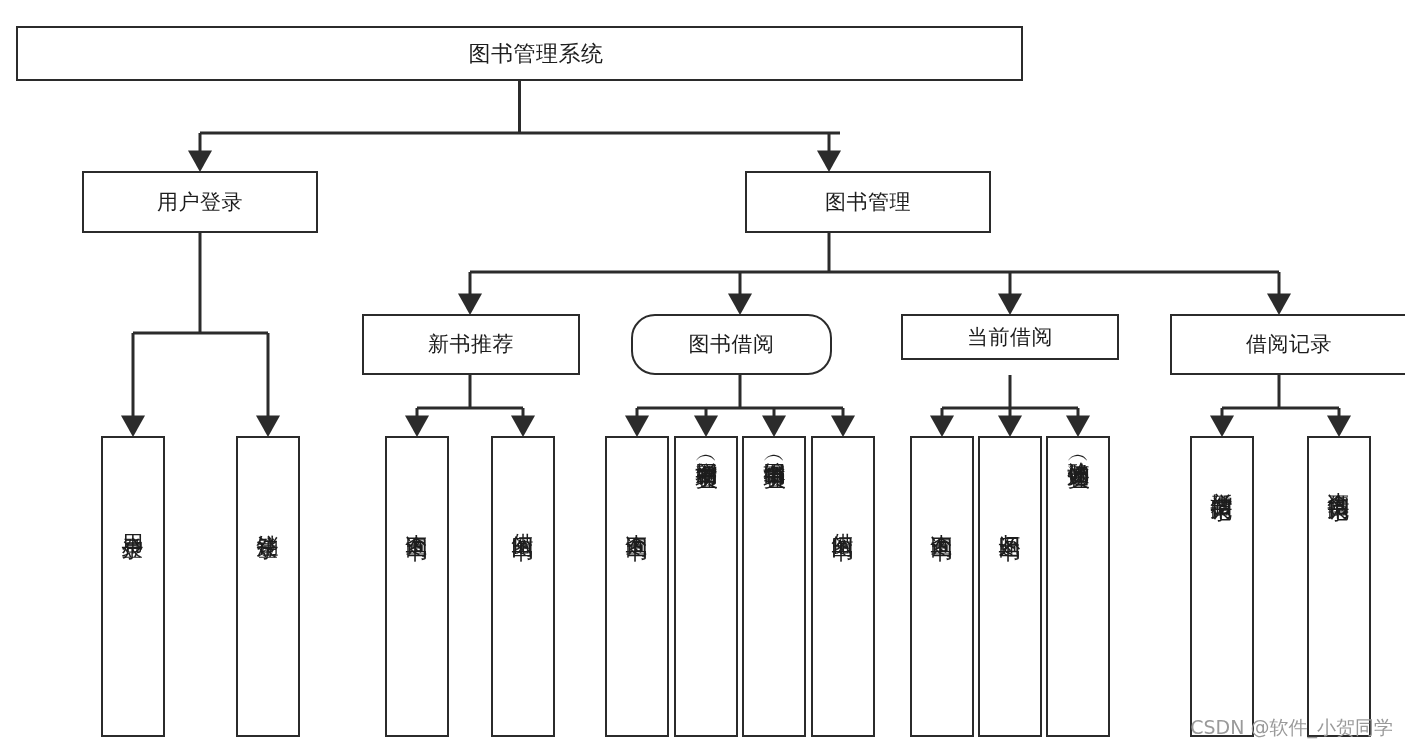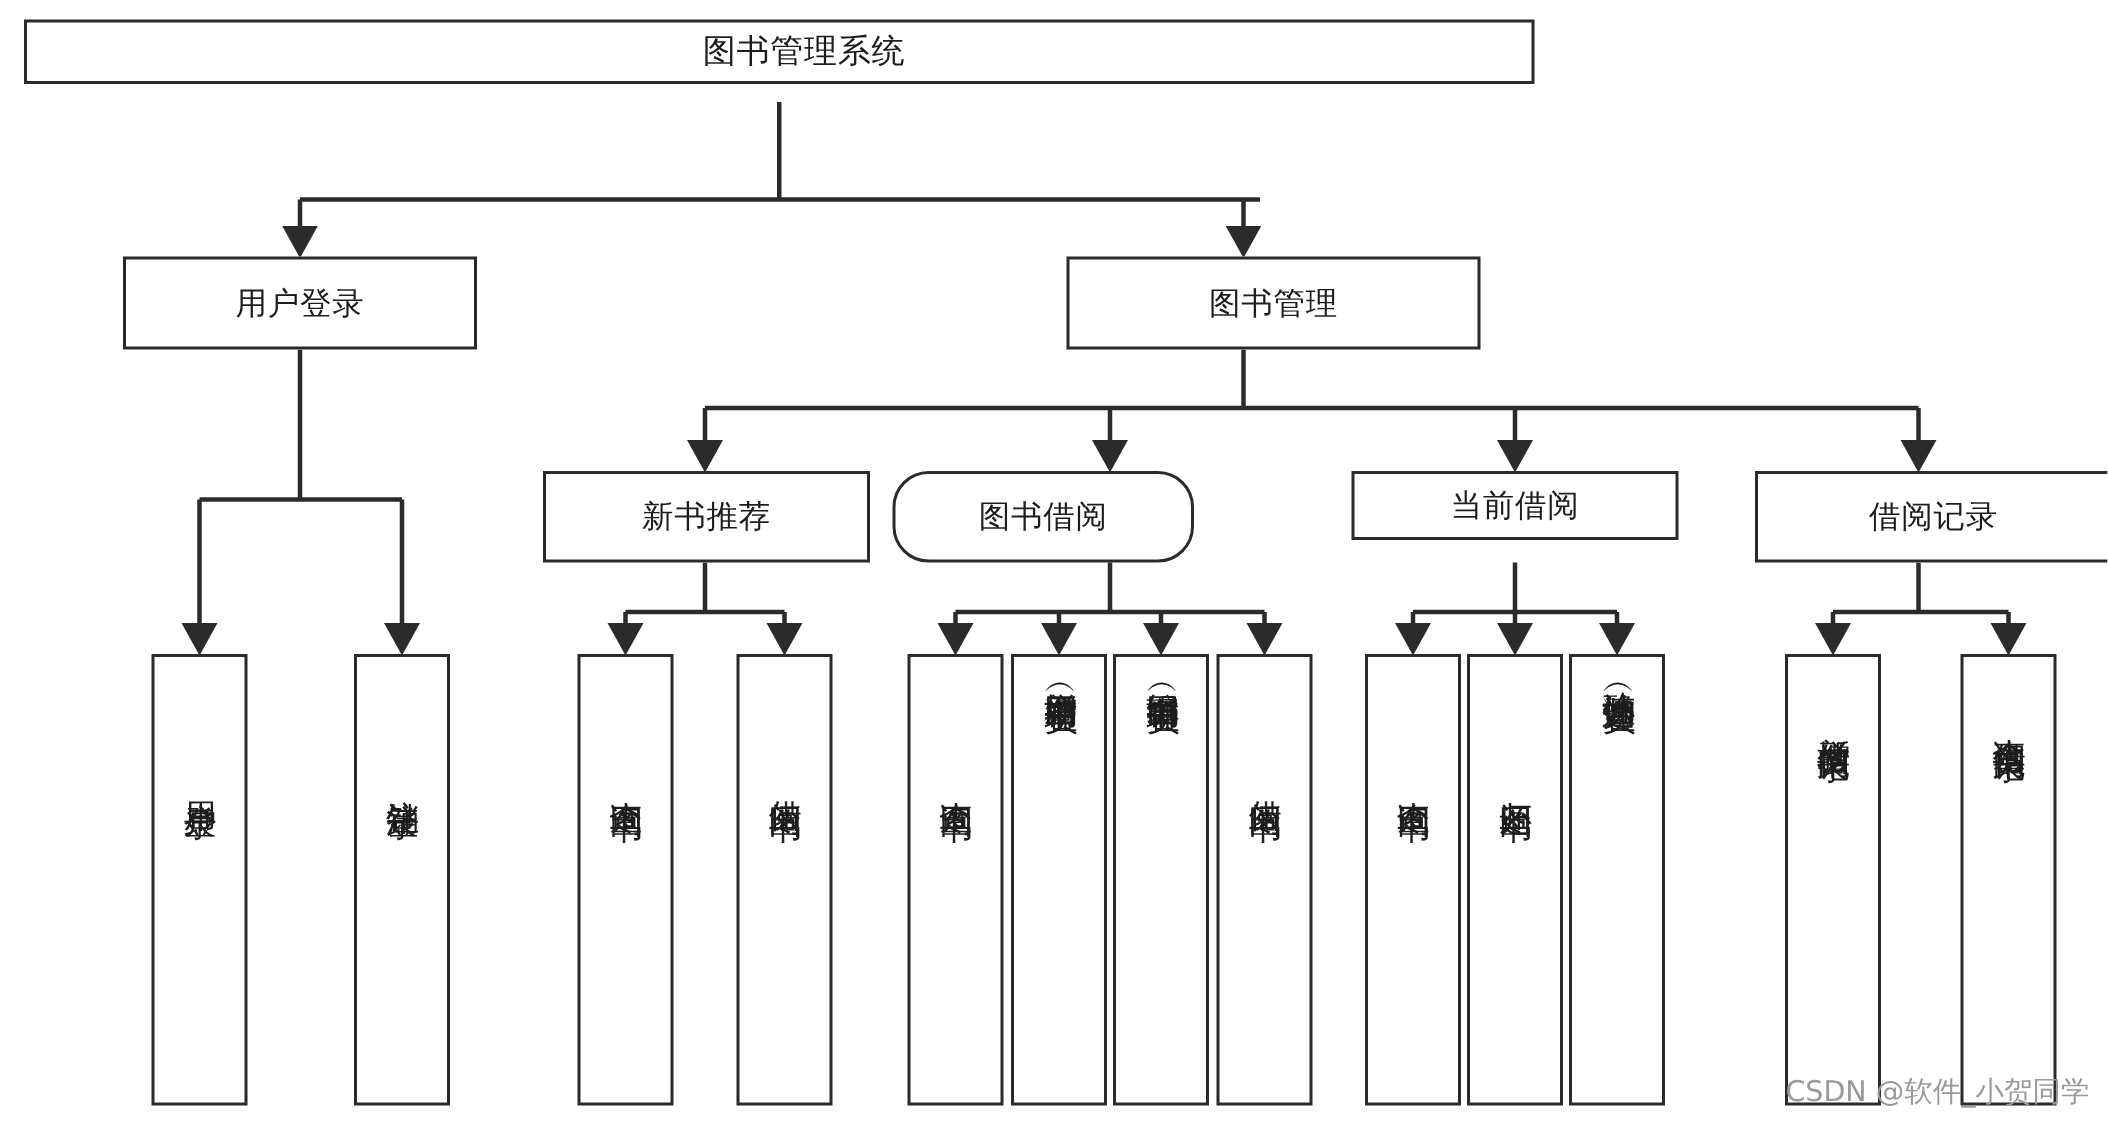--- a/index.html
+++ b/index.html
@@ -115,35 +115,35 @@
       <path d="M1010,408 L1010,425" marker-end="url(#arrow)"></path>
       <path d="M1078,408 L1078,425" marker-end="url(#arrow)"></path>
 
       <path d="M1279,375 L1279,408"></path>
       <path d="M1222,408 L1339,408"></path>
       <path d="M1222,408 L1222,425" marker-end="url(#arrow)"></path>
       <path d="M1339,408 L1339,425" marker-end="url(#arrow)"></path>
     </g>
   </svg>
 
-  <div class="node root" style="left:16px;top:13px;width:1007px;height:43px;padding-left:33px;">
+  <div class="node root" style="left:16px;top:26px;width:1007px;height:55px;padding-left:33px;">
     <span class="label">图书管理系统</span>
   </div>
 
   <div class="node" style="left:82px;top:171px;width:236px;height:62px;">
     <span class="label">用户登录</span>
   </div>
-  <div class="node" style="left:711px;top:171px;width:276px;height:62px;">
+  <div class="node" style="left:745px;top:171px;width:246px;height:62px;">
     <span class="label">图书管理</span>
   </div>
 
   <div class="node" style="left:362px;top:314px;width:218px;height:61px;text-align:center;">
     <span class="label">新书推荐</span>
   </div>
-  <div class="node" style="left:595px;top:314px;width:201px;height:61px;border-radius:24px;">
+  <div class="node" style="left:631px;top:314px;width:201px;height:61px;border-radius:24px;">
     <span class="label">图书借阅</span>
   </div>
   <div class="node" style="left:901px;top:314px;width:218px;height:46px;">
     <span class="label">当前借阅</span>
   </div>
   <div class="node" style="left:1170px;top:314px;width:238px;height:61px;">
     <span class="label">借阅记录</span>
   </div>
 
   <div class="node leaf" style="left:101px;top:436px;width:64px;height:301px;padding-top:78px;">

